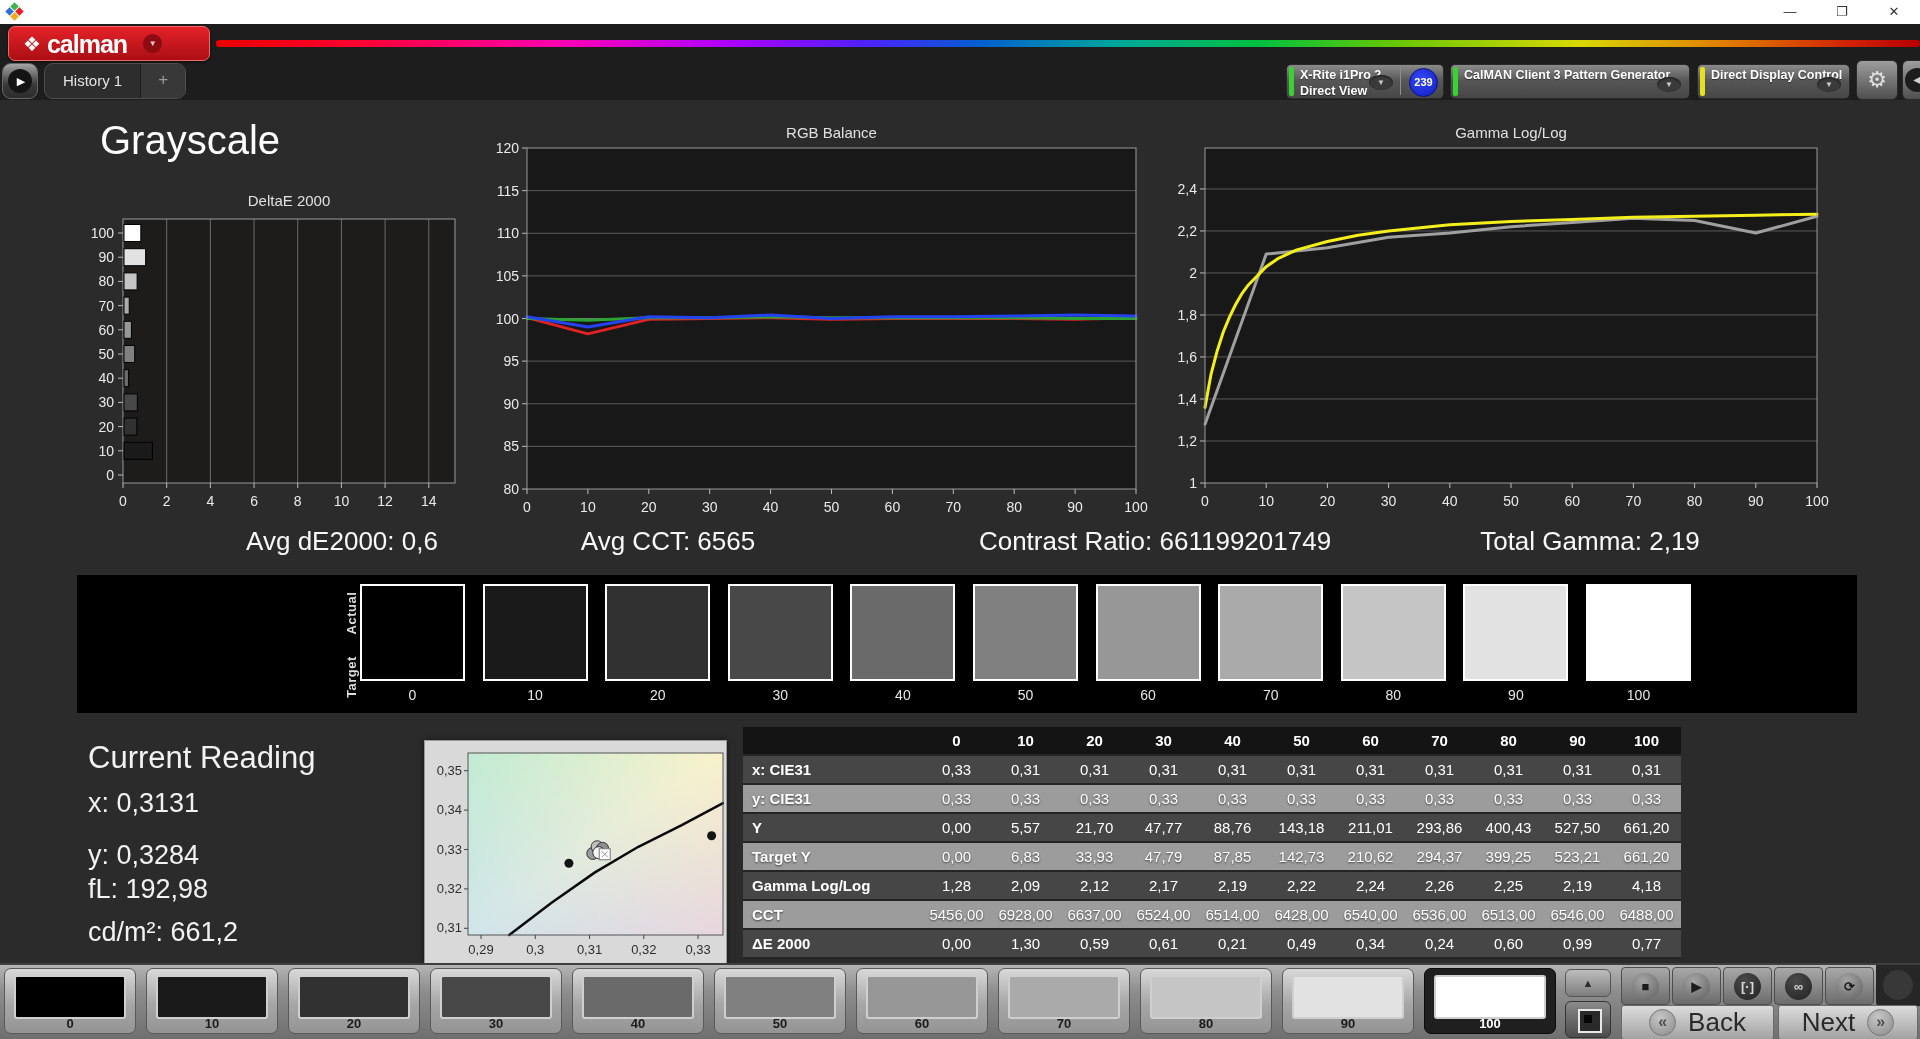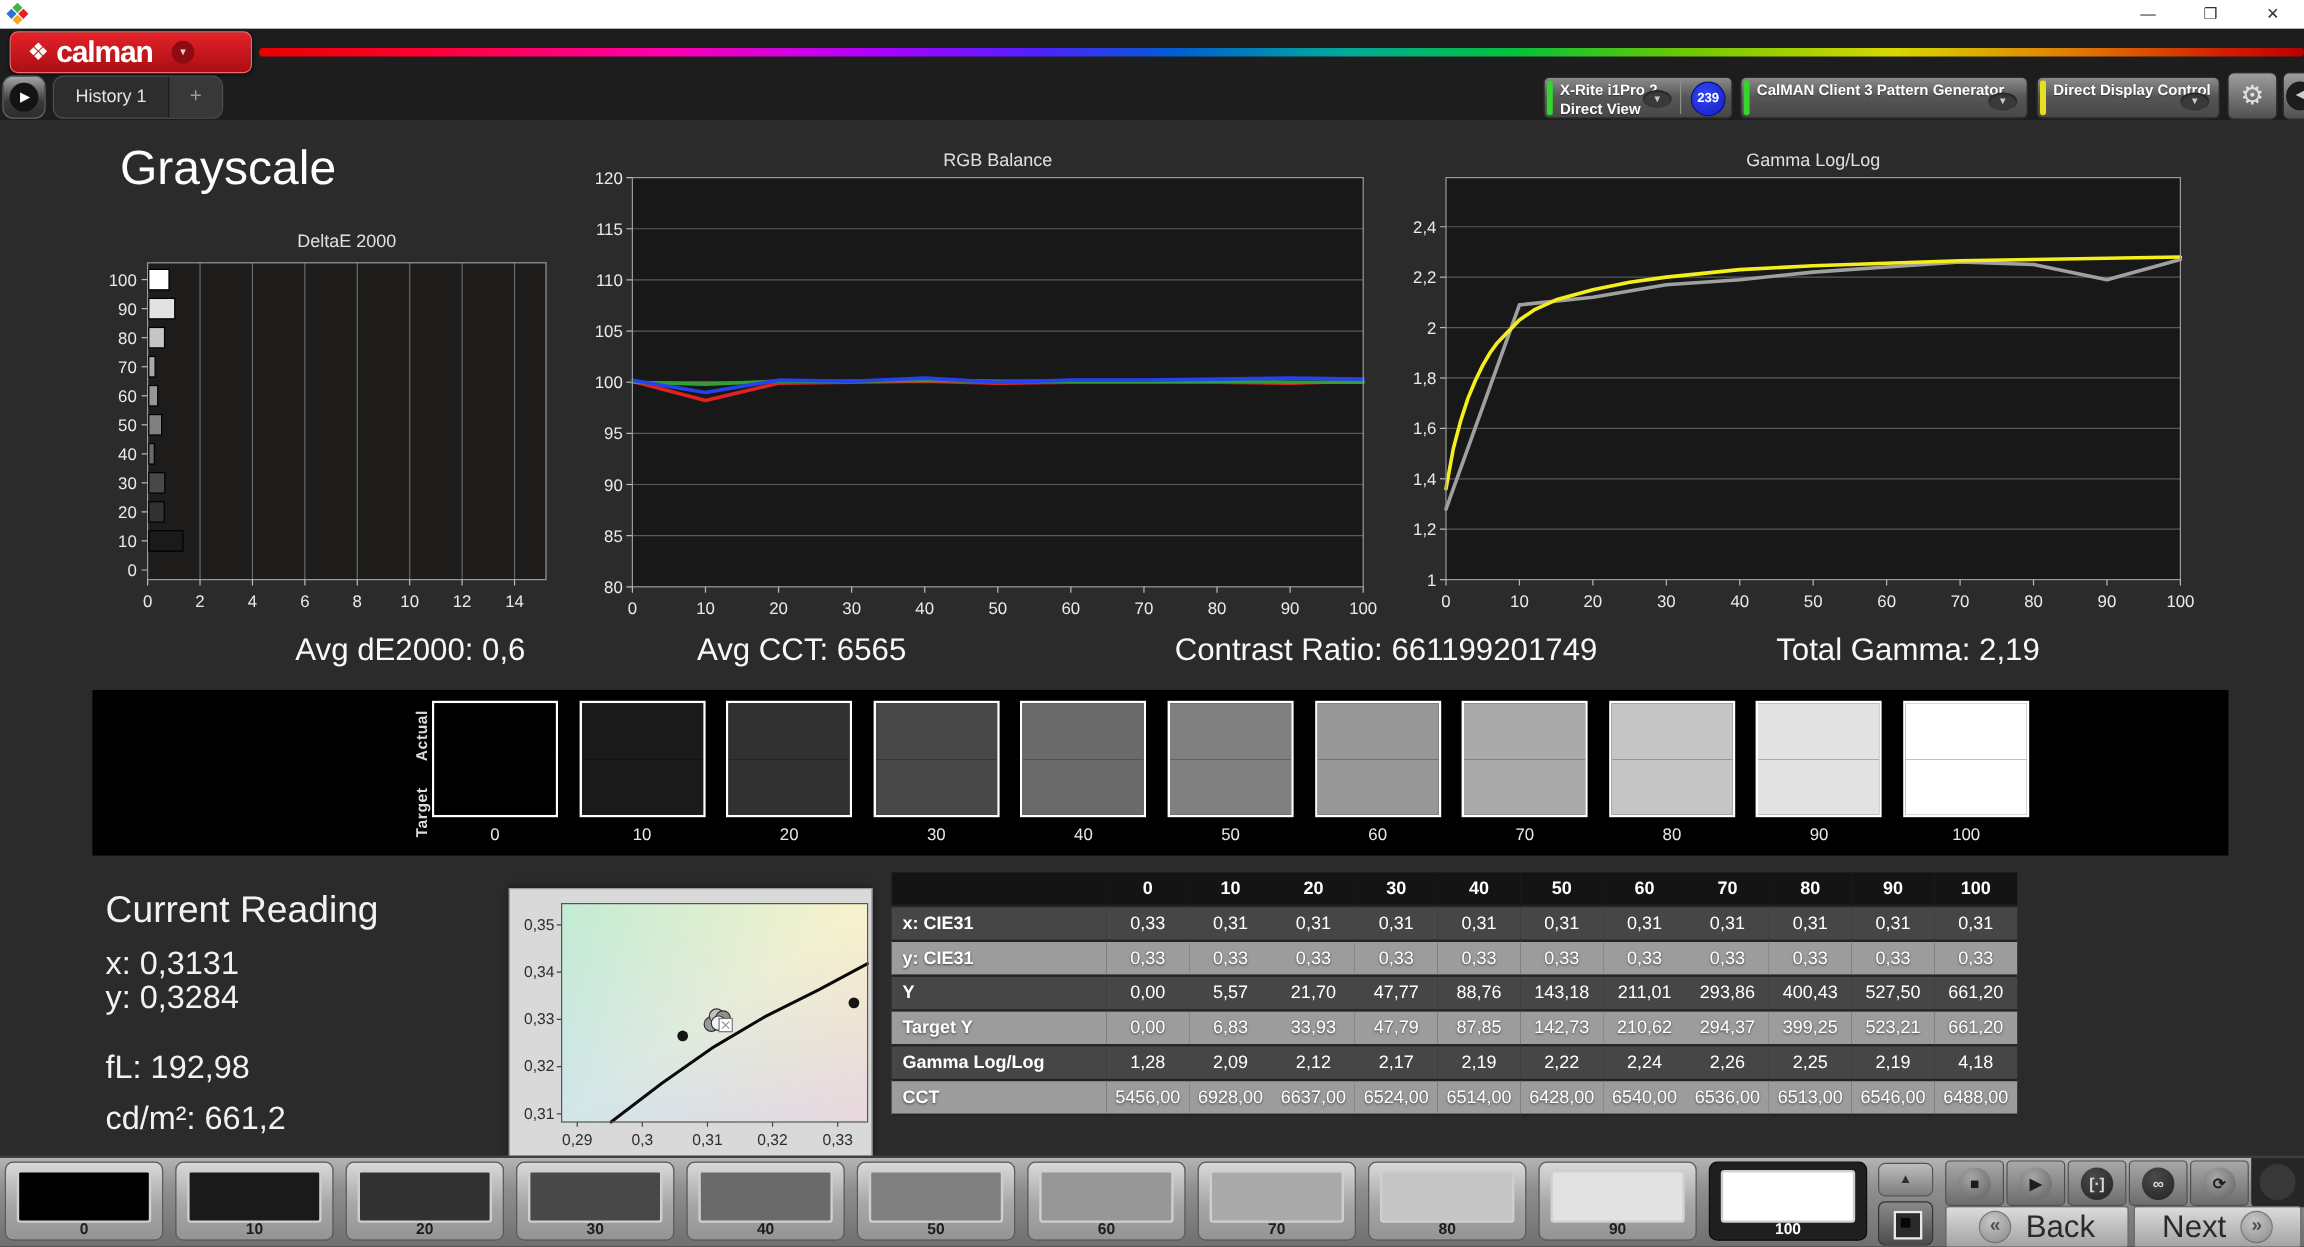--- a/index.html
+++ b/index.html
@@ -418,21 +418,21 @@
     <div class="swlab" style="left: 1386.4px;">90</div>
     <div class="sw" style="left: 1509px;">
       <div style="background: rgb(255, 255, 255);"></div>
       <div style="background: rgb(255, 255, 255);"></div>
     </div>
     <div class="swlab" style="left: 1509px;">100</div>
   </div>
 
 <span class="cr-title">Current Reading</span>
 <span class="cr-line" style="top:788px;">x: 0,3131</span>
-<span class="cr-line" style="top:816px;">y: 0,3284</span>
+<span class="cr-line" style="top:840px;">y: 0,3284</span>
 <span class="cr-line" style="top:874px;">fL: 192,98</span>
 <span class="cr-line" style="top:917px;">cd/m²: 661,2</span>
 
 <div id="cie">
   <svg id="svg-cie" width="299" height="220">
       <defs>
         <linearGradient id="cieg1" x1="0" y1="0" x2="1" y2="1">
           <stop offset="0%" stop-color="#a5eec6"></stop>
           <stop offset="50%" stop-color="#f3efd8"></stop>
           <stop offset="100%" stop-color="#f9bfe0"></stop>
@@ -574,20 +574,34 @@
           <td>6637,00</td>
           <td>6524,00</td>
           <td>6514,00</td>
           <td>6428,00</td>
           <td>6540,00</td>
           <td>6536,00</td>
           <td>6513,00</td>
           <td>6546,00</td>
           <td>6488,00</td>
         </tr>
+        <tr class="row-dark">
+          <th class="lblcol">ΔE 2000</th>
+          <td>0,00</td>
+          <td>1,30</td>
+          <td>0,59</td>
+          <td>0,61</td>
+          <td>0,21</td>
+          <td>0,49</td>
+          <td>0,34</td>
+          <td>0,24</td>
+          <td>0,60</td>
+          <td>0,99</td>
+          <td>0,77</td>
+        </tr>
       </tbody>
     </table>
   </div>
 
 <div id="bottom">
   <div id="patches">
       <div class="patch" style="left: 4px;">
         <div class="swatch" style="background: rgb(0, 0, 0);"></div>
         <div class="plab">0</div>
       </div>

